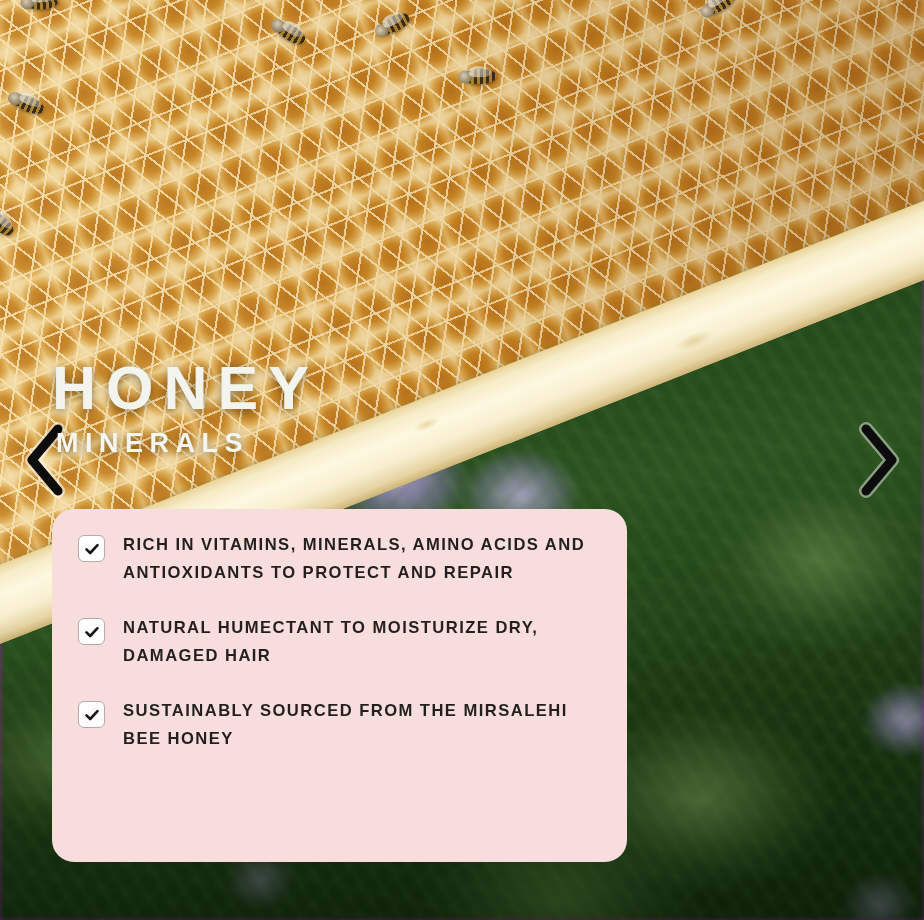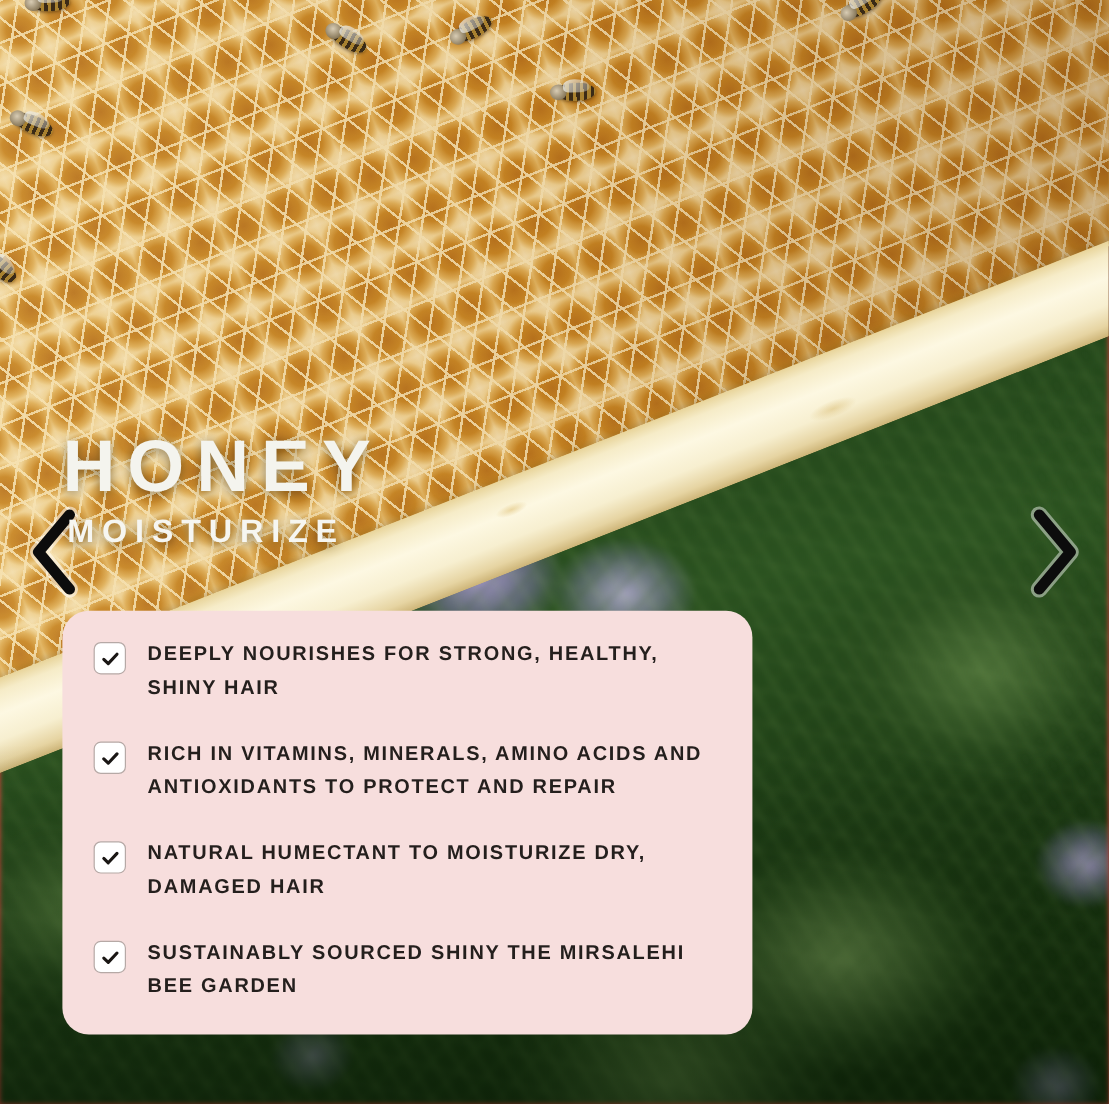--- a/index.html
+++ b/index.html
@@ -11,21 +11,21 @@
     overflow: hidden;
     background: #123012;
     font-family: "Liberation Sans", sans-serif;
   }
 
   #stage {
     position: relative;
     width: 924px;
     height: 920px;
     overflow: hidden;
-    background: #ef4444;
+    background: #a21caf;
   }
 
   
   .foliage {
     position: absolute;
     inset: 0;
     background:
       radial-gradient(ellipse 90px 70px at 60px 240px, rgba(198,190,235,.85) 0%, rgba(170,160,215,.45) 45%, rgba(120,130,110,0) 72%),
       radial-gradient(ellipse 70px 55px at 175px 210px, rgba(205,198,240,.75) 0%, rgba(160,152,205,.35) 50%, rgba(120,130,110,0) 75%),
       radial-gradient(ellipse 95px 75px at 400px 480px, rgba(178,160,220,.9) 0%, rgba(140,125,190,.5) 45%, rgba(110,125,105,0) 74%),
@@ -279,33 +279,25 @@
 
   <button class="nav-arrow" id="nav-next" aria-label="chevron-right">
     <svg viewBox="0 0 54 78">
       <path d="M14 8 L40 39 L14 70" fill="none" stroke="rgba(255,255,255,.45)" stroke-width="14" stroke-linecap="round" stroke-linejoin="round"></path>
       <path d="M14 8 L40 39 L14 70" fill="none" stroke="#0c0c0c" stroke-width="9" stroke-linecap="round" stroke-linejoin="round"></path>
     </svg>
   </button>
 
   <div class="title-block">
     <div class="title-main">HONEY</div>
-    <div class="title-sub">MOISTURIZE</div>
+    <div class="title-sub">MINERALS</div>
   </div>
 
   <div class="benefits-panel">
 
-    <div class="benefit-row">
-      <span class="checkbox">
-        <svg viewBox="0 0 16 16">
-          <path d="M2.5 8.4 L6.2 12 L13.5 4.2" fill="none" stroke="#1a1614" stroke-width="2.6" stroke-linecap="round" stroke-linejoin="round"></path>
-        </svg>
-      </span>
-      <span class="benefit-text">DEEPLY NOURISHES FOR STRONG, HEALTHY, SHINY HAIR</span>
-    </div>
 
     <div class="benefit-row">
       <span class="checkbox">
         <svg viewBox="0 0 16 16">
           <path d="M2.5 8.4 L6.2 12 L13.5 4.2" fill="none" stroke="#1a1614" stroke-width="2.6" stroke-linecap="round" stroke-linejoin="round"></path>
         </svg>
       </span>
       <span class="benefit-text">RICH IN VITAMINS, MINERALS, AMINO ACIDS AND ANTIOXIDANTS TO PROTECT AND REPAIR</span>
     </div>
 
@@ -317,17 +309,17 @@
       </span>
       <span class="benefit-text">NATURAL HUMECTANT TO MOISTURIZE DRY, DAMAGED HAIR</span>
     </div>
 
     <div class="benefit-row">
       <span class="checkbox">
         <svg viewBox="0 0 16 16">
           <path d="M2.5 8.4 L6.2 12 L13.5 4.2" fill="none" stroke="#1a1614" stroke-width="2.6" stroke-linecap="round" stroke-linejoin="round"></path>
         </svg>
       </span>
-      <span class="benefit-text">SUSTAINABLY SOURCED SHINY THE MIRSALEHI BEE GARDEN</span>
+      <span class="benefit-text">SUSTAINABLY SOURCED FROM THE MIRSALEHI BEE HONEY</span>
     </div>
 
   </div>
 </div>
 
 </body></html>

